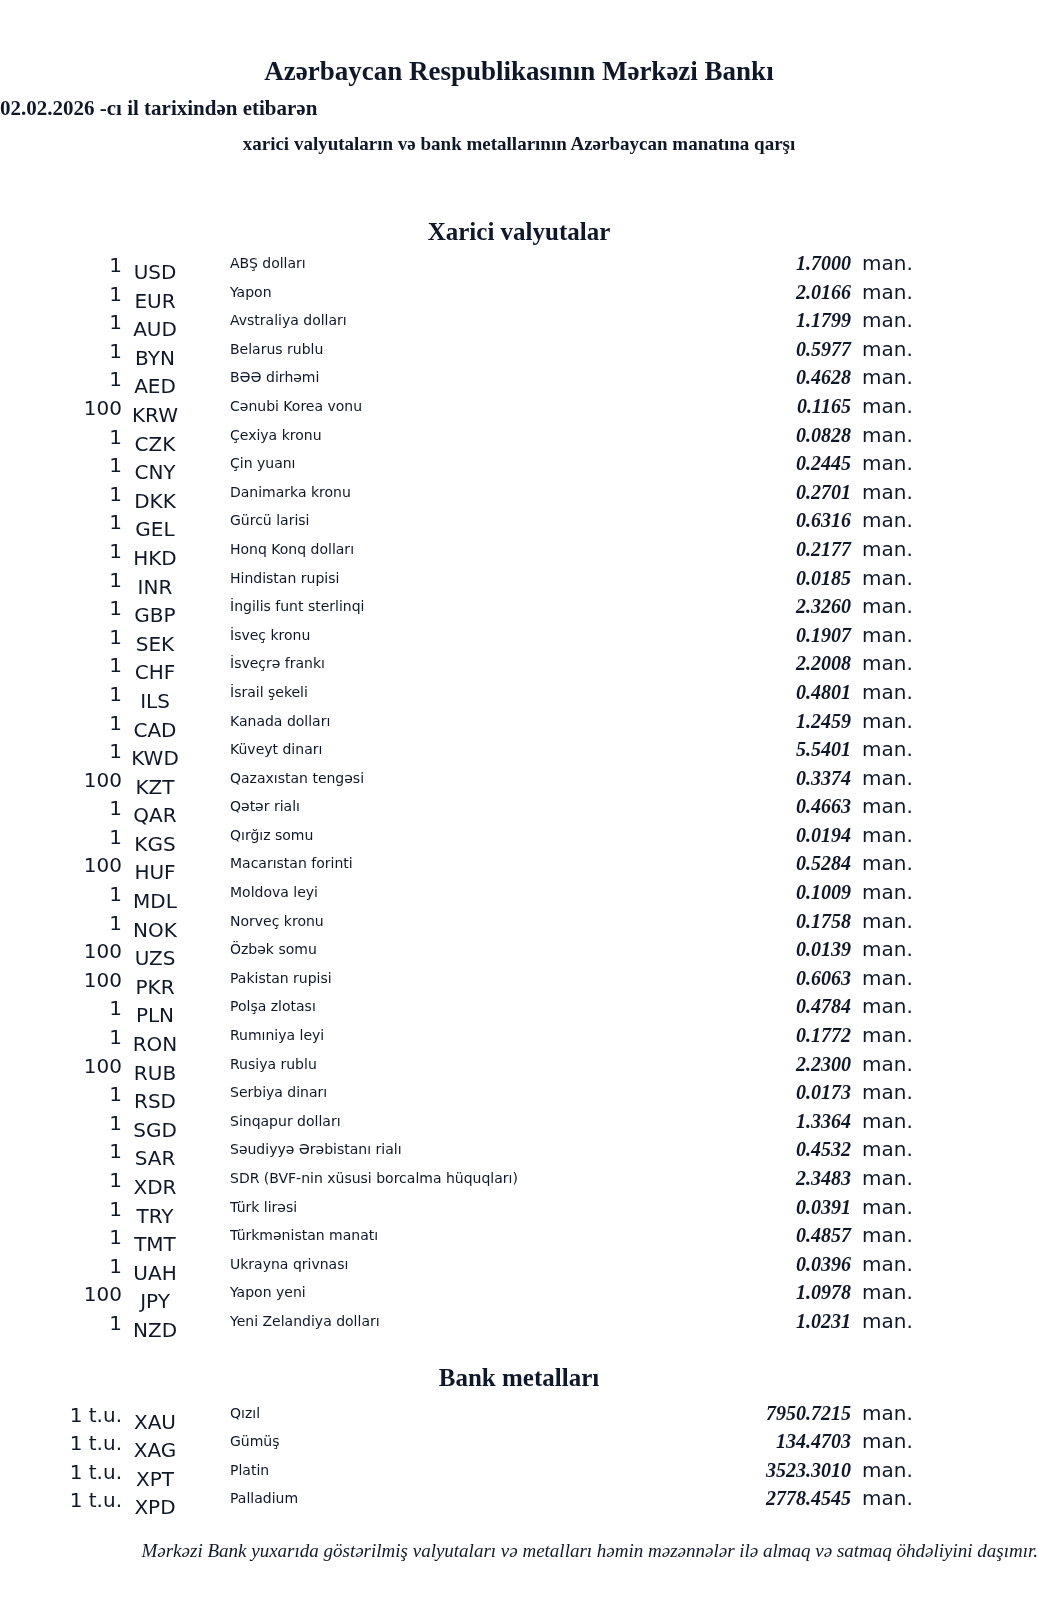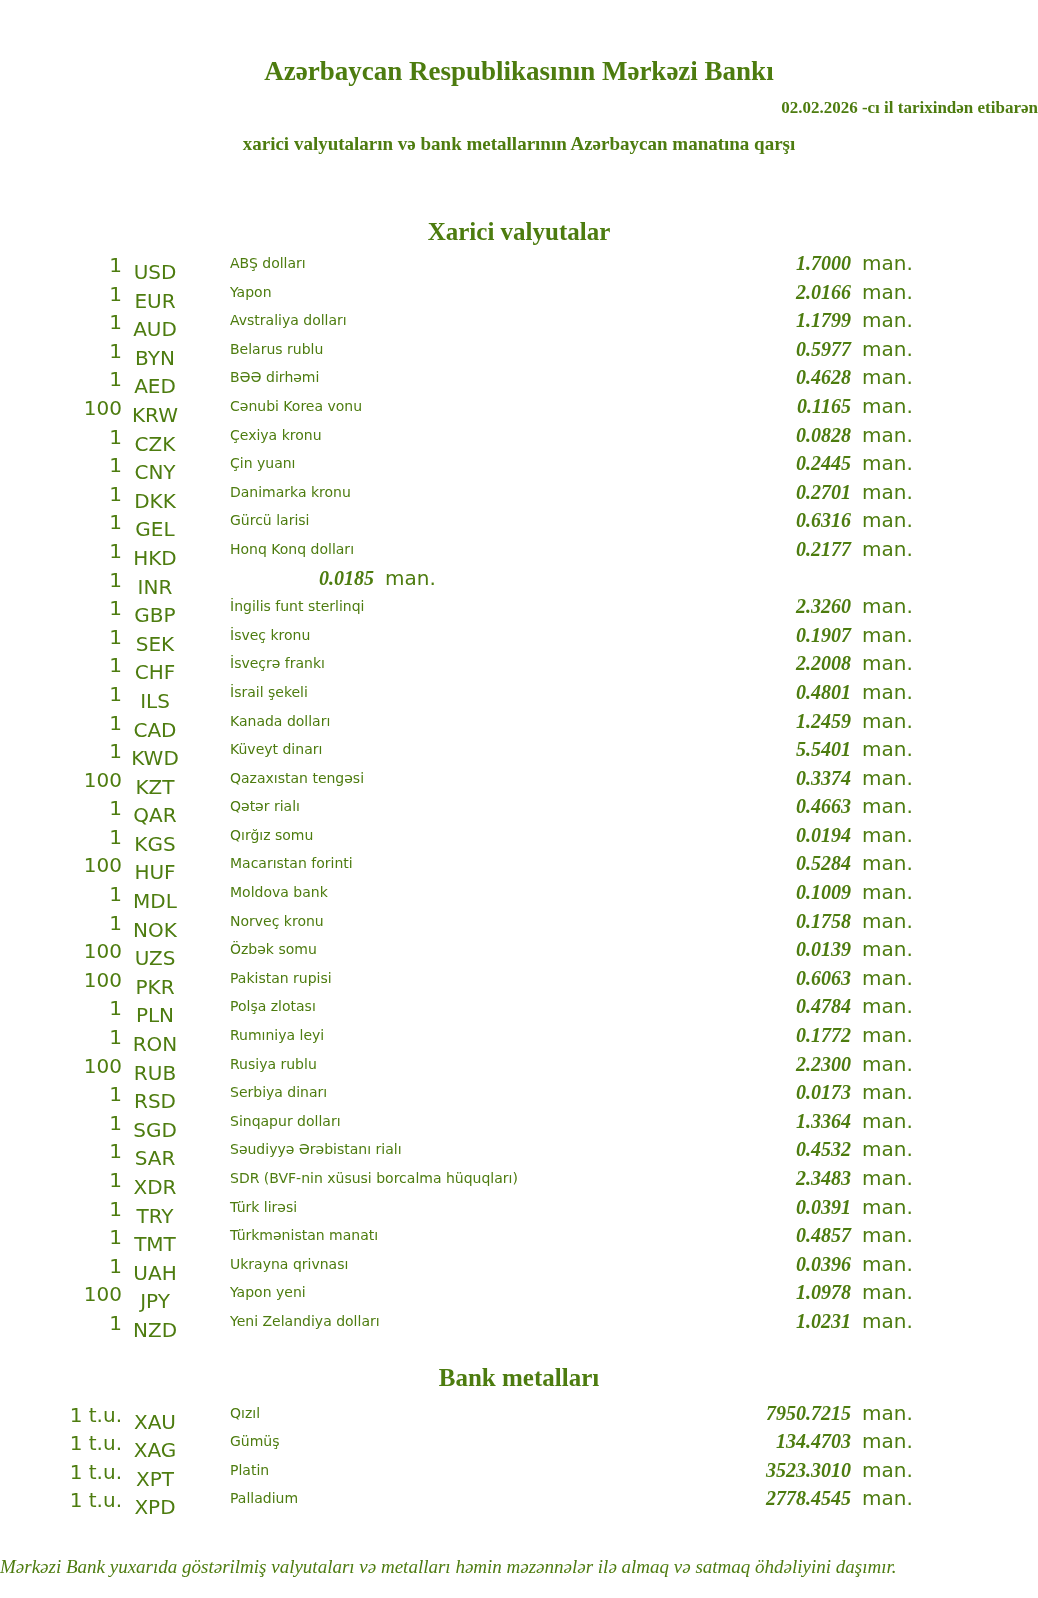--- a/index.html
+++ b/index.html
@@ -2,40 +2,40 @@
 <html><head>
 <meta charset="utf-8">
 <style>
   html, body { margin: 0; padding: 0; background: #ffffff; }
   .page {
     position: relative;
     width: 1038px;
     height: 1598px;
     margin: 0 auto;
     background: #ffffff;
-    color: #4d7c0f;
+    color: #0f172a;
     font-family: "DejaVu Sans", sans-serif;
     overflow: hidden;
   }
   .doc-title {
     margin: 0;
     padding-top: 55px;
     font-family: "Liberation Serif", serif;
     font-weight: bold;
     font-size: 27px;
     line-height: 32px;
     text-align: center;
   }
   .doc-dateline {
     margin-top: 9px;
     font-family: "Liberation Serif", serif;
     font-weight: bold;
-    font-size: 17px;
+    font-size: 21px;
     line-height: 24px;
-    text-align: right;
+    text-align: left;
   }
   .doc-subtitle {
     margin-top: 12px;
     font-family: "Liberation Serif", serif;
     font-weight: bold;
     font-size: 19px;
     line-height: 24px;
     text-align: center;
   }
   .section-title {
@@ -91,26 +91,26 @@
     font-size: 20px;
     white-space: nowrap;
   }
   .cell-unit {
     width: 176px;
     padding-left: 11px;
     font-size: 20px;
     white-space: nowrap;
   }
   .footer-note {
-    margin-top: 42px;
+    margin-top: 26px;
     font-family: "Liberation Serif", serif;
     font-style: italic;
     font-size: 19px;
     line-height: 24px;
-    text-align: left;
+    text-align: right;
   }
 </style>
 </head>
 <body>
 
 <div class="page">
 
   <h1 class="doc-title">Azərbaycan Respublikasının Mərkəzi Bankı</h1>
 
   <div class="doc-dateline">02.02.2026 -cı il tarixindən etibarən</div>
@@ -193,20 +193,21 @@
       <div class="row">
         <span class="cell-qty">1</span>
         <span class="cell-code">HKD</span>
         <span class="cell-name">Honq Konq dolları</span>
         <span class="cell-rate">0.2177</span>
         <span class="cell-unit">man.</span>
       </div>
       <div class="row">
         <span class="cell-qty">1</span>
         <span class="cell-code">INR</span>
+        <span class="cell-name">Hindistan rupisi</span>
         <span class="cell-rate">0.0185</span>
         <span class="cell-unit">man.</span>
       </div>
       <div class="row">
         <span class="cell-qty">1</span>
         <span class="cell-code">GBP</span>
         <span class="cell-name">İngilis funt sterlinqi</span>
         <span class="cell-rate">2.3260</span>
         <span class="cell-unit">man.</span>
       </div>
@@ -269,21 +270,21 @@
       <div class="row">
         <span class="cell-qty">100</span>
         <span class="cell-code">HUF</span>
         <span class="cell-name">Macarıstan forinti</span>
         <span class="cell-rate">0.5284</span>
         <span class="cell-unit">man.</span>
       </div>
       <div class="row">
         <span class="cell-qty">1</span>
         <span class="cell-code">MDL</span>
-        <span class="cell-name">Moldova bank</span>
+        <span class="cell-name">Moldova leyi</span>
         <span class="cell-rate">0.1009</span>
         <span class="cell-unit">man.</span>
       </div>
       <div class="row">
         <span class="cell-qty">1</span>
         <span class="cell-code">NOK</span>
         <span class="cell-name">Norveç kronu</span>
         <span class="cell-rate">0.1758</span>
         <span class="cell-unit">man.</span>
       </div>

